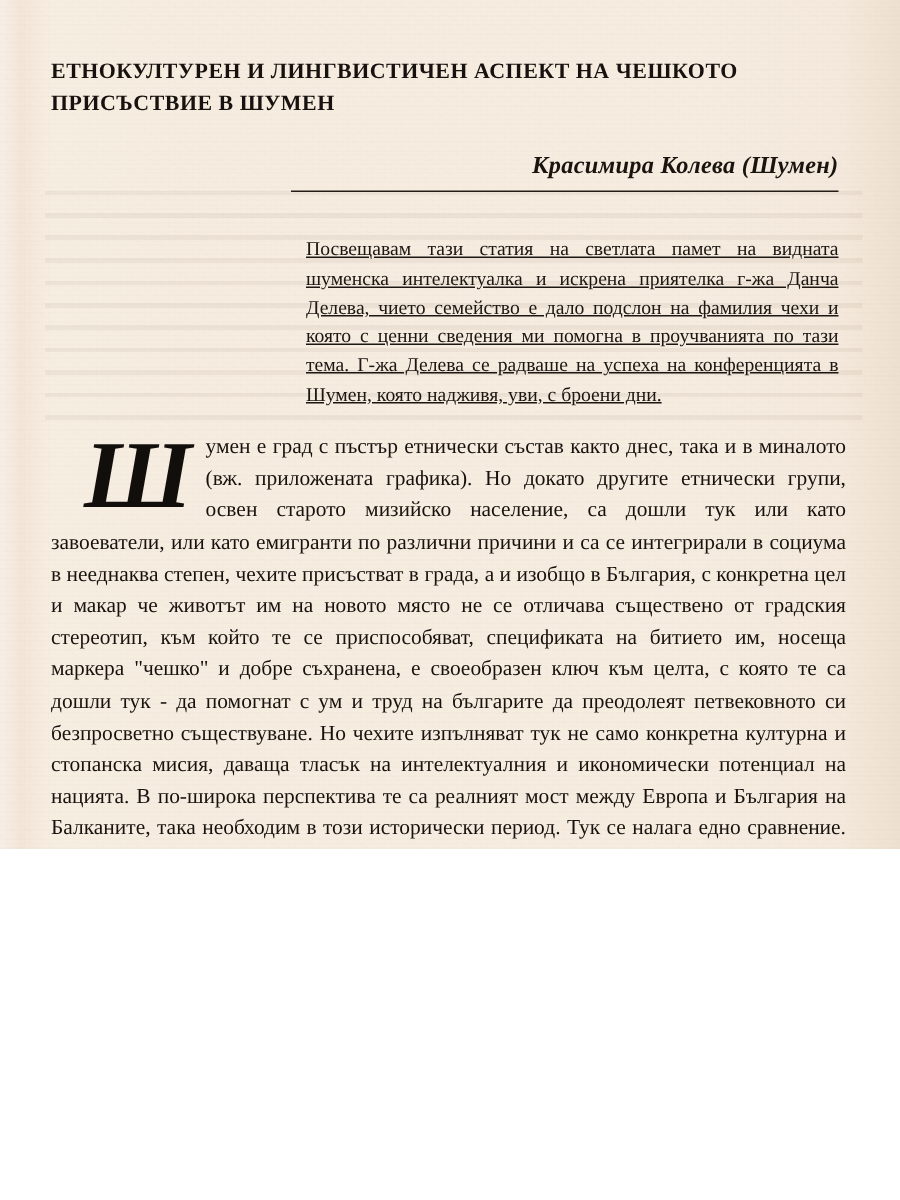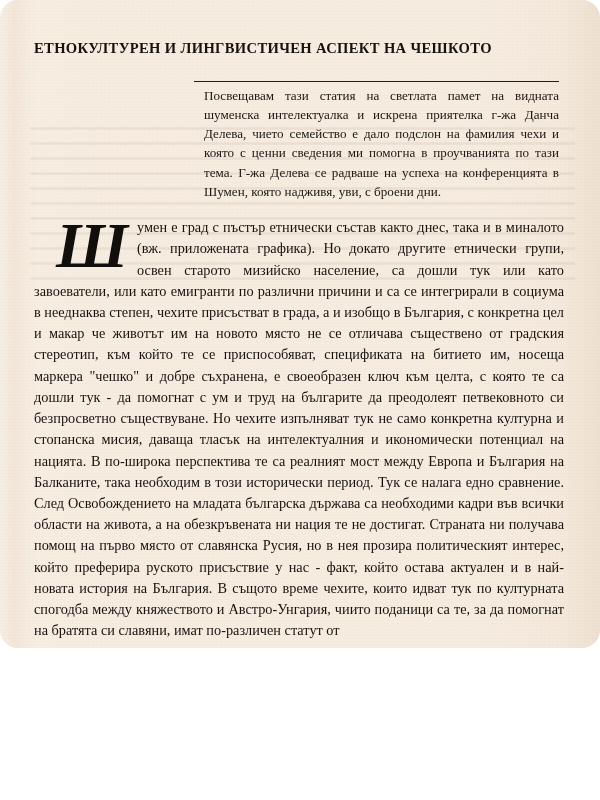--- a/index.html
+++ b/index.html
@@ -4,39 +4,38 @@
 <style>
   html, body {
     margin: 0;
     padding: 0;
     background: #ffffff;
   }
 
   .page {
     position: relative;
     width: 600px;
-    height: 648px;
+    height: 566px;
     overflow: hidden;
     background-color: #f6ede1;
     background-image:
       linear-gradient(90deg,
         #f7efe6 0px,
         #f3e6d9 14px,
         #f7eee2 36px,
         #f6ece0 120px,
         #f6ece0 470px,
         #f4e9dc 560px,
         #efe2d2 592px,
         #ece0d0 600px),
       radial-gradient(circle at 18% 6%, rgba(255,250,244,0.85) 0%, rgba(255,250,244,0) 46%),
       radial-gradient(circle at 86% 92%, rgba(238,226,210,0.55) 0%, rgba(238,226,210,0) 55%);
     font-family: "Liberation Serif", "DejaVu Serif", serif;
     color: #1b1613;
     box-sizing: border-box;
-    border-radius: 18px;
   }
 
   
   .page::before {
     content: "";
     position: absolute;
     inset: 0;
     pointer-events: none;
     opacity: 0.30;
     background-image:
@@ -98,27 +97,28 @@
   }
   .author-rule {
     margin: 7px 0 0 auto;
     width: 365px;
     height: 0;
     border-top: 1.7px solid #241d17;
   }
 
   
   .dedication {
-    margin: 4px 17px 0 auto;
+    margin: 28px 17px 0 auto;
     width: 355px;
     font-size: 13.1px;
     line-height: 1.47;
     text-align: justify;
     text-justify: inter-word;
     color: #1c1713;
+    text-decoration: underline;
   }
 
   
   .body-text {
     margin: 16px 12px 0 4px;
     font-size: 14.3px;
     line-height: 1.485;
     text-align: justify;
     text-justify: inter-word;
     color: #17120e;
@@ -154,23 +154,25 @@
 </style>
 </head>
 <body>
 
 <div class="page">
 
   <div class="content">
 
     <h1 class="article-title">
       <span class="title-line">ЕТНОКУЛТУРЕН И ЛИНГВИСТИЧЕН АСПЕКТ НА ЧЕШКОТО</span>
+      <span class="title-line">ПРИСЪСТВИЕ В ШУМЕН</span>
     </h1>
 
     <div class="author-block">
+      <div class="author-name">Красимира Колева (Шумен)</div>
       <div class="author-rule"></div>
     </div>
 
     <div class="dedication">Посвещавам тази статия на светлата памет на видната шуменска интелектуалка и искрена приятелка г-жа Данча Делева, чието семейство е дало подслон на фамилия чехи и която с ценни сведения ми помогна в проучванията по тази тема. Г-жа Делева се радваше на успеха на конференцията в Шумен, която надживя, уви, с броени дни.</div>
 
     <div class="body-text">
       <p><span class="dropcap">Ш</span><span>умен е град с пъстър етнически състав както днес, така и в миналото (вж. приложената графика). Но докато другите етнически групи, освен старото мизийско население, са дошли тук или като завоеватели, или като емигранти по различни причини и са се интегрирали в социума в нееднаква степен, чехите присъстват в града, а и изобщо в България, с конкретна цел и макар че животът им на новото място не се отличава съществено от градския стереотип, към който те се приспособяват, спецификата на битието им, носеща маркера "чешко" и добре съхранена, е своеобразен ключ към целта, с която те са дошли тук - да помогнат с ум и труд на българите да преодолеят петвековното си безпросветно съществуване. Но чехите изпълняват тук не само конкретна културна и стопанска мисия, даваща тласък на интелектуалния и икономически потенциал на нацията. В по-широка перспектива те са реалният мост между Европа и България на Балканите, така необходим в този исторически период. Тук се налага едно сравнение. След Освобождението на младата българска държава са необходими кадри във всички области на живота, а на обезкръвената ни нация те не достигат. Страната ни получава помощ на първо място от славянска Русия, но в нея прозира политическият интерес, който преферира руското присъствие у нас - факт, който остава актуален и в най-новата история на България. В същото време чехите, които идват тук по културната спогодба между княжеството и Австро-Унгария, чиито поданици са те, за да помогнат на братята си славяни, имат по-различен статут от</span></p>
     </div>
 
   </div>

